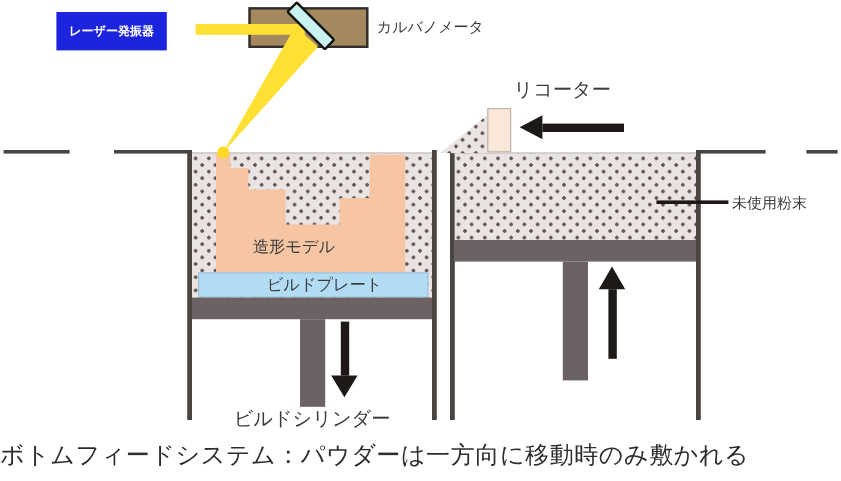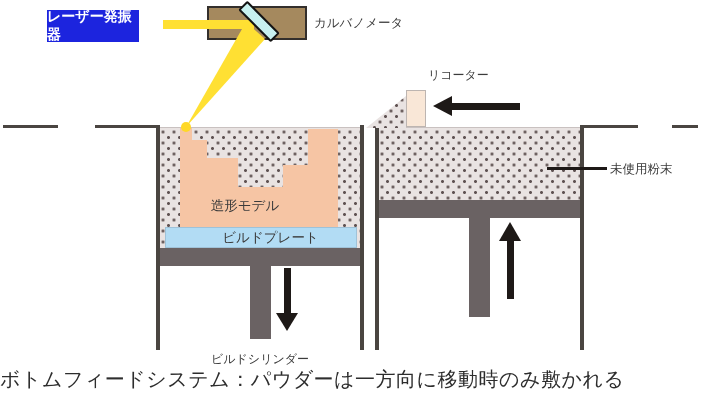--- a/index.html
+++ b/index.html
@@ -38,37 +38,37 @@
     position:absolute;left:165px;top:227px;width:192px;height:21px;
     background:#b2dcf4;border:1px solid #9fc2d8;box-sizing:border-box;
     display:flex;align-items:center;justify-content:center;font-size:13.5px;padding-left:19px;
   }
   
   .platform{position:absolute;background:#6a6263;}
   
   .laser-box{
     position:absolute;left:47px;top:10px;width:92px;height:32px;background:#1c24de;
     display:flex;align-items:center;justify-content:center;
-    color:#ffffff;font-weight:bold;font-size:14px;
+    color:#ffffff;font-weight:bold;font-size:10px;
   }
   .galvo-box{
     position:absolute;left:207px;top:6px;width:100px;height:34px;
     background:#a5895e;border:2px solid #332f2c;box-sizing:border-box;
   }
   .mirror{
     position:absolute;left:236px;top:15px;width:46px;height:13px;
     background:#c8f1f0;border:2px solid #141414;border-radius:2px;
     transform:rotate(45deg);box-sizing:border-box;
   }
   .recoater-box{
     position:absolute;left:406px;top:90px;width:20px;height:37px;
     background:#f9e7d7;border:1.5px solid #bdb5b1;box-sizing:border-box;
   }
   
-  .lbl{position:absolute;font-size:12px;line-height:15px;white-space:nowrap;}
+  .lbl{position:absolute;font-size:16px;line-height:15px;white-space:nowrap;}
   .lbl-small{font-size:12.5px;text-align:center;}
   .lbl-center{text-align:center;white-space:normal;}
   .caption{
     position:absolute;left:0;top:366px;width:701px;text-align:left;
     font-size:20px;color:#2d2d2d;letter-spacing:0.5px;
   }
   svg.overlay{position:absolute;left:0;top:0;pointer-events:none;}
 </style>
 </head>
 <body>
@@ -126,17 +126,17 @@
       <rect x="547" y="167" width="60" height="3"></rect>
     </g>
   </svg>
 
   <div class="mirror"></div>
 
   <div class="lbl lbl-small" style="left:314px;top:16px;">カルバノメータ</div>
   <div class="lbl" style="left:428px;top:68px;">リコーター</div>
   <div class="lbl lbl-small" style="left:610px;top:162px;">未使用粉末</div>
   <div class="model-label">造形モデル</div>
-  <div class="lbl lbl-center" style="left:160px;top:352px;width:200px;">ビルドシリンダー</div>
+  <div class="lbl lbl-center" style="left:160px;top:342px;width:200px;">ビルドシリンダー</div>
 
   <div class="caption">ボトムフィードシステム：パウダーは一方向に移動時のみ敷かれる</div>
 
 </div>
 
 </body></html>

